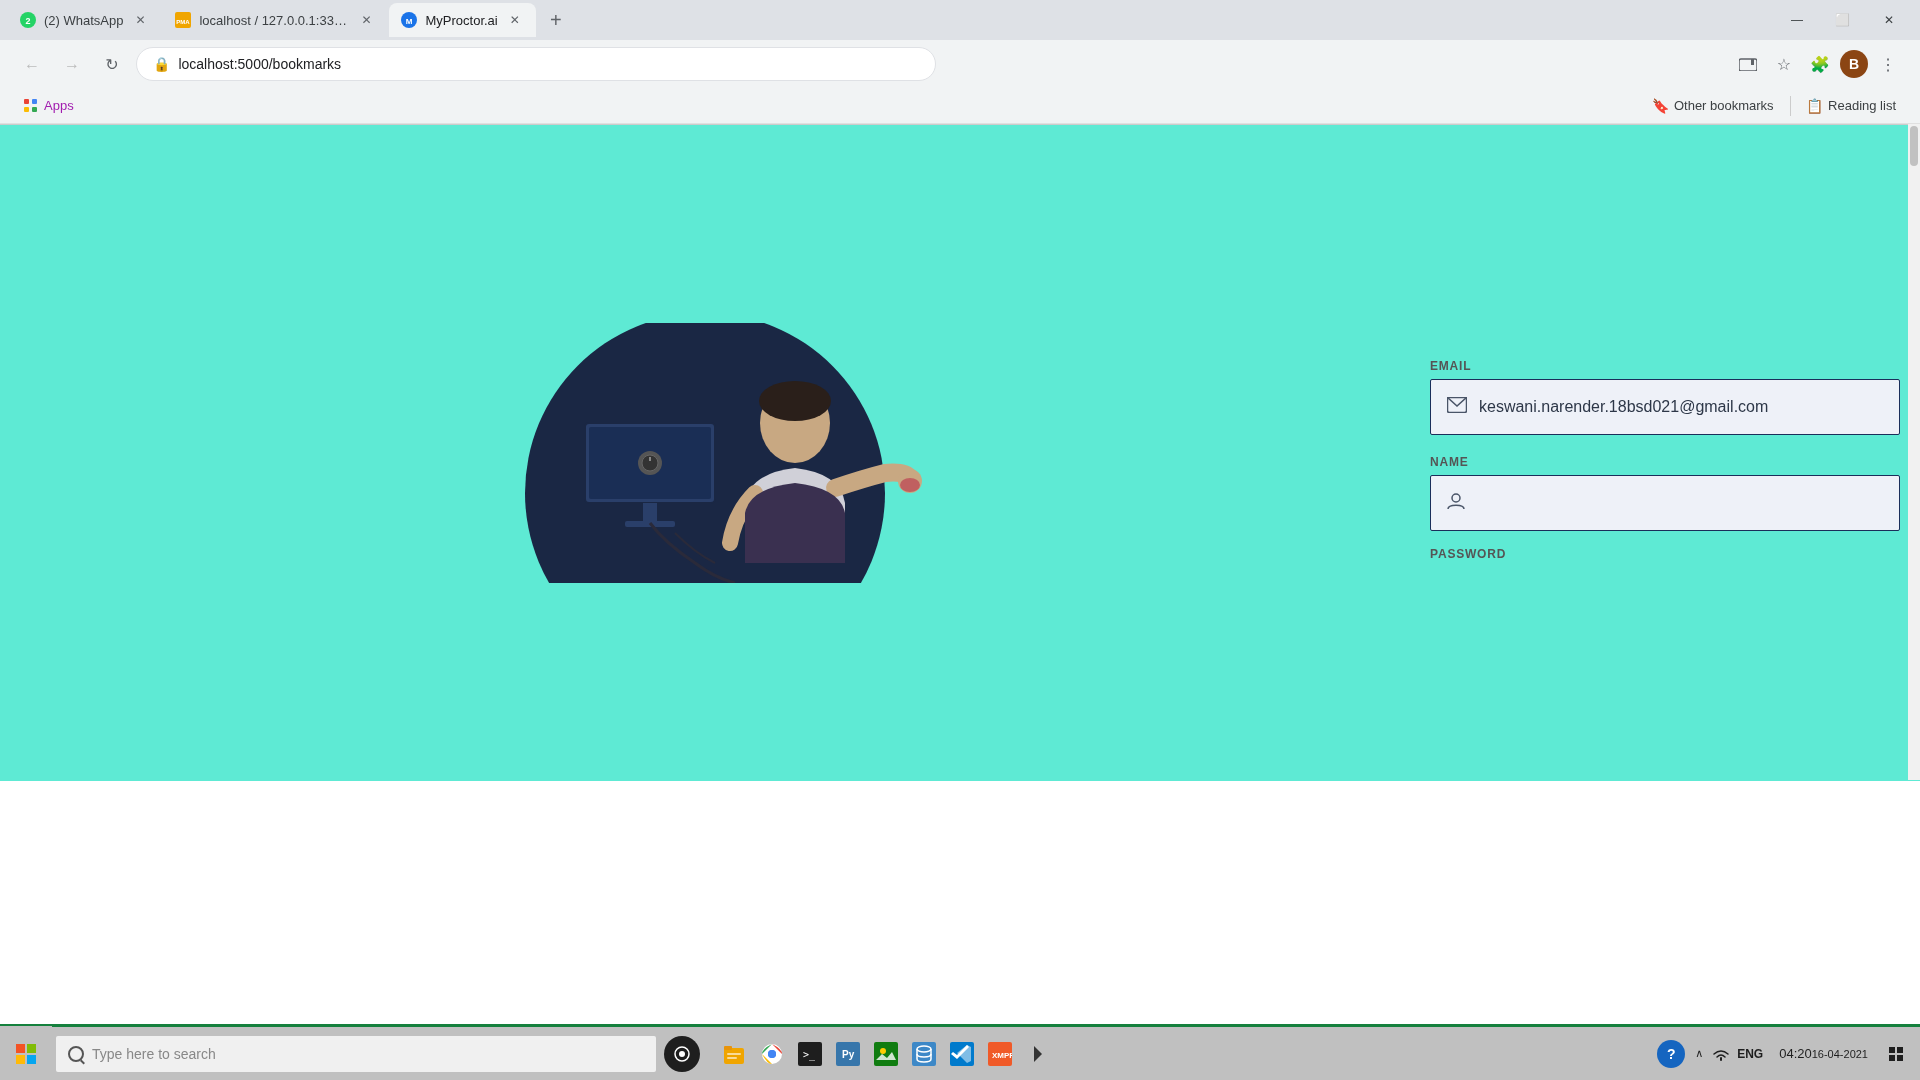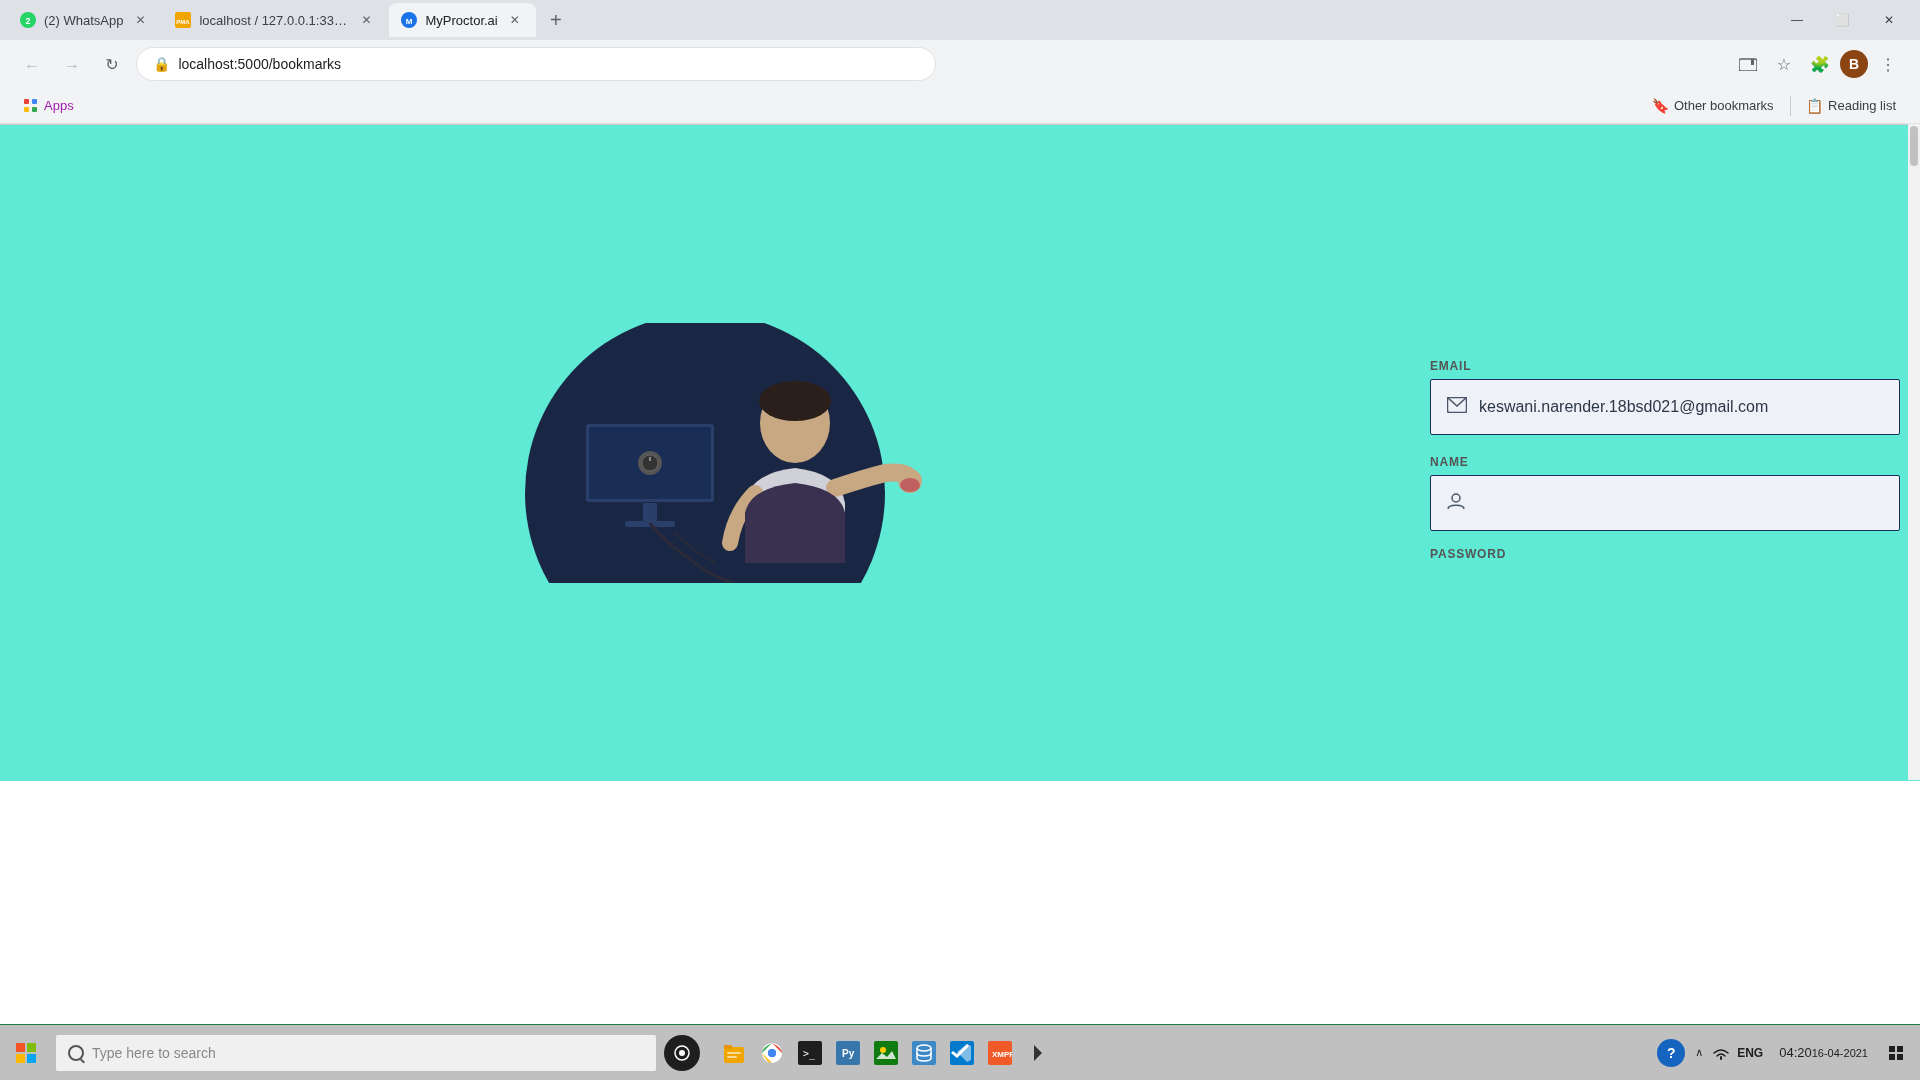--- a/index.html
+++ b/index.html
@@ -310,21 +310,21 @@
     
     .taskbar {
       position: absolute;
       bottom: 0;
       left: 0;
       width: 100%;
       height: 56px;
       background: #c0c0c0;
       display: flex;
       align-items: center;
-      border-top: 1px solid #15803d;
+      border-top: 3px solid #15803d;
     }
 
     .start-btn {
       width: 52px;
       height: 56px;
       display: flex;
       align-items: center;
       justify-content: center;
       background: #c0c0c0;
       cursor: pointer;

